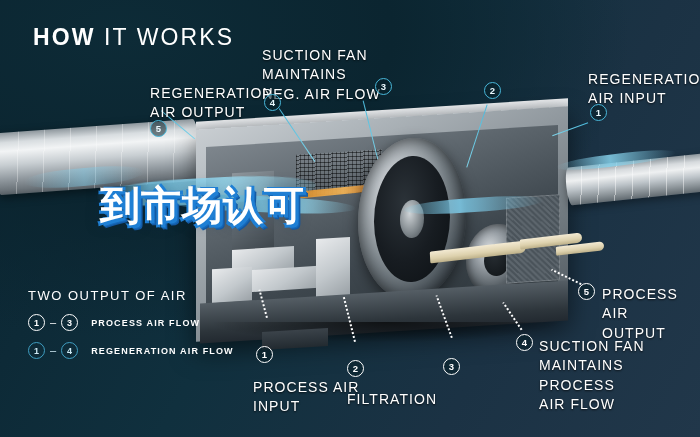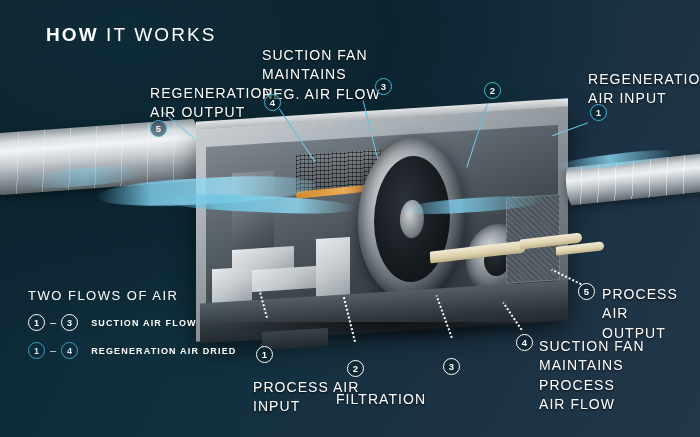--- a/index.html
+++ b/index.html
@@ -139,22 +139,22 @@
     border-radius:50%/60%;transform:rotate(-4deg);}
   #flow-d{left:556px;top:154px;width:120px;height:12px;
     background:linear-gradient(90deg,rgba(120,205,235,0),#86d2ec 45%,rgba(150,220,242,0));
     border-radius:50%/60%;transform:rotate(-7deg);}
   #flow-e{left:24px;top:168px;width:120px;height:18px;
     background:linear-gradient(90deg,rgba(120,205,235,0),rgba(126,205,235,.55) 50%,rgba(150,220,242,0));
     border-radius:50%/60%;transform:rotate(-5deg);}
 
   
   #title{
-    position:absolute;left:46px;top:24px;
-    font-size:19px;letter-spacing:2.1px;color:#ffffff;font-weight:300;white-space:nowrap;
+    position:absolute;left:33px;top:24px;
+    font-size:23px;letter-spacing:2.1px;color:#ffffff;font-weight:300;white-space:nowrap;
   }
   #title .strong{font-weight:600;}
 
   
   .callout{position:absolute;color:#ffffff;font-size:14px;font-weight:400;
     letter-spacing:1.05px;line-height:1.38;text-transform:uppercase;white-space:pre-line;
     text-shadow:0 1px 2px rgba(0,0,0,.75);}
 
   
   .badge{position:absolute;width:17px;height:17px;border-radius:50%;
@@ -269,47 +269,48 @@
 
   <div class="callout" style="left:588px;top:70px;">REGENERATION
 AIR INPUT</div>
   <div class="badge cyan" style="left:590px;top:104px;">1</div>
 
   <div class="badge" style="left:256px;top:346px;">1</div>
   <div class="callout" style="left:253px;top:378px;">PROCESS AIR
 INPUT</div>
 
   <div class="badge" style="left:347px;top:360px;">2</div>
-  <div class="callout" style="left:336px;top:390px;">FILTRATION</div>
+  <div class="callout" style="left:347px;top:390px;">FILTRATION</div>
 
   <div class="badge" style="left:443px;top:358px;">3</div>
 
   <div class="badge" style="left:516px;top:334px;">4</div>
   <div class="callout" style="left:539px;top:337px;">SUCTION FAN
 MAINTAINS PROCESS
 AIR FLOW</div>
 
   <div class="badge" style="left:578px;top:283px;">5</div>
   <div class="callout" style="left:602px;top:285px;">PROCESS AIR
 OUTPUT</div>
 
   <div id="overlay">
+    <span class="l2">到市场认可</span>
   </div>
 
   <div id="legend">
-    <div id="legend-title">TWO FLOWS OF AIR</div>
+    <div id="legend-title">TWO OUTPUT OF AIR</div>
 
     <div class="legend-row">
       <span class="legend-badge">1</span>
       <span class="legend-dash">–</span>
       <span class="legend-badge">3</span>
-      <span class="legend-label">SUCTION AIR FLOW</span>
+      <span class="legend-label">PROCESS AIR FLOW</span>
     </div>
 
     <div class="legend-row cyan">
       <span class="legend-badge">1</span>
       <span class="legend-dash">–</span>
       <span class="legend-badge">4</span>
-      <span class="legend-label">REGENERATION AIR DRIED</span>
+      <span class="legend-label">REGENERATION AIR FLOW</span>
     </div>
   </div>
 
 </div>
 
 </body></html>

